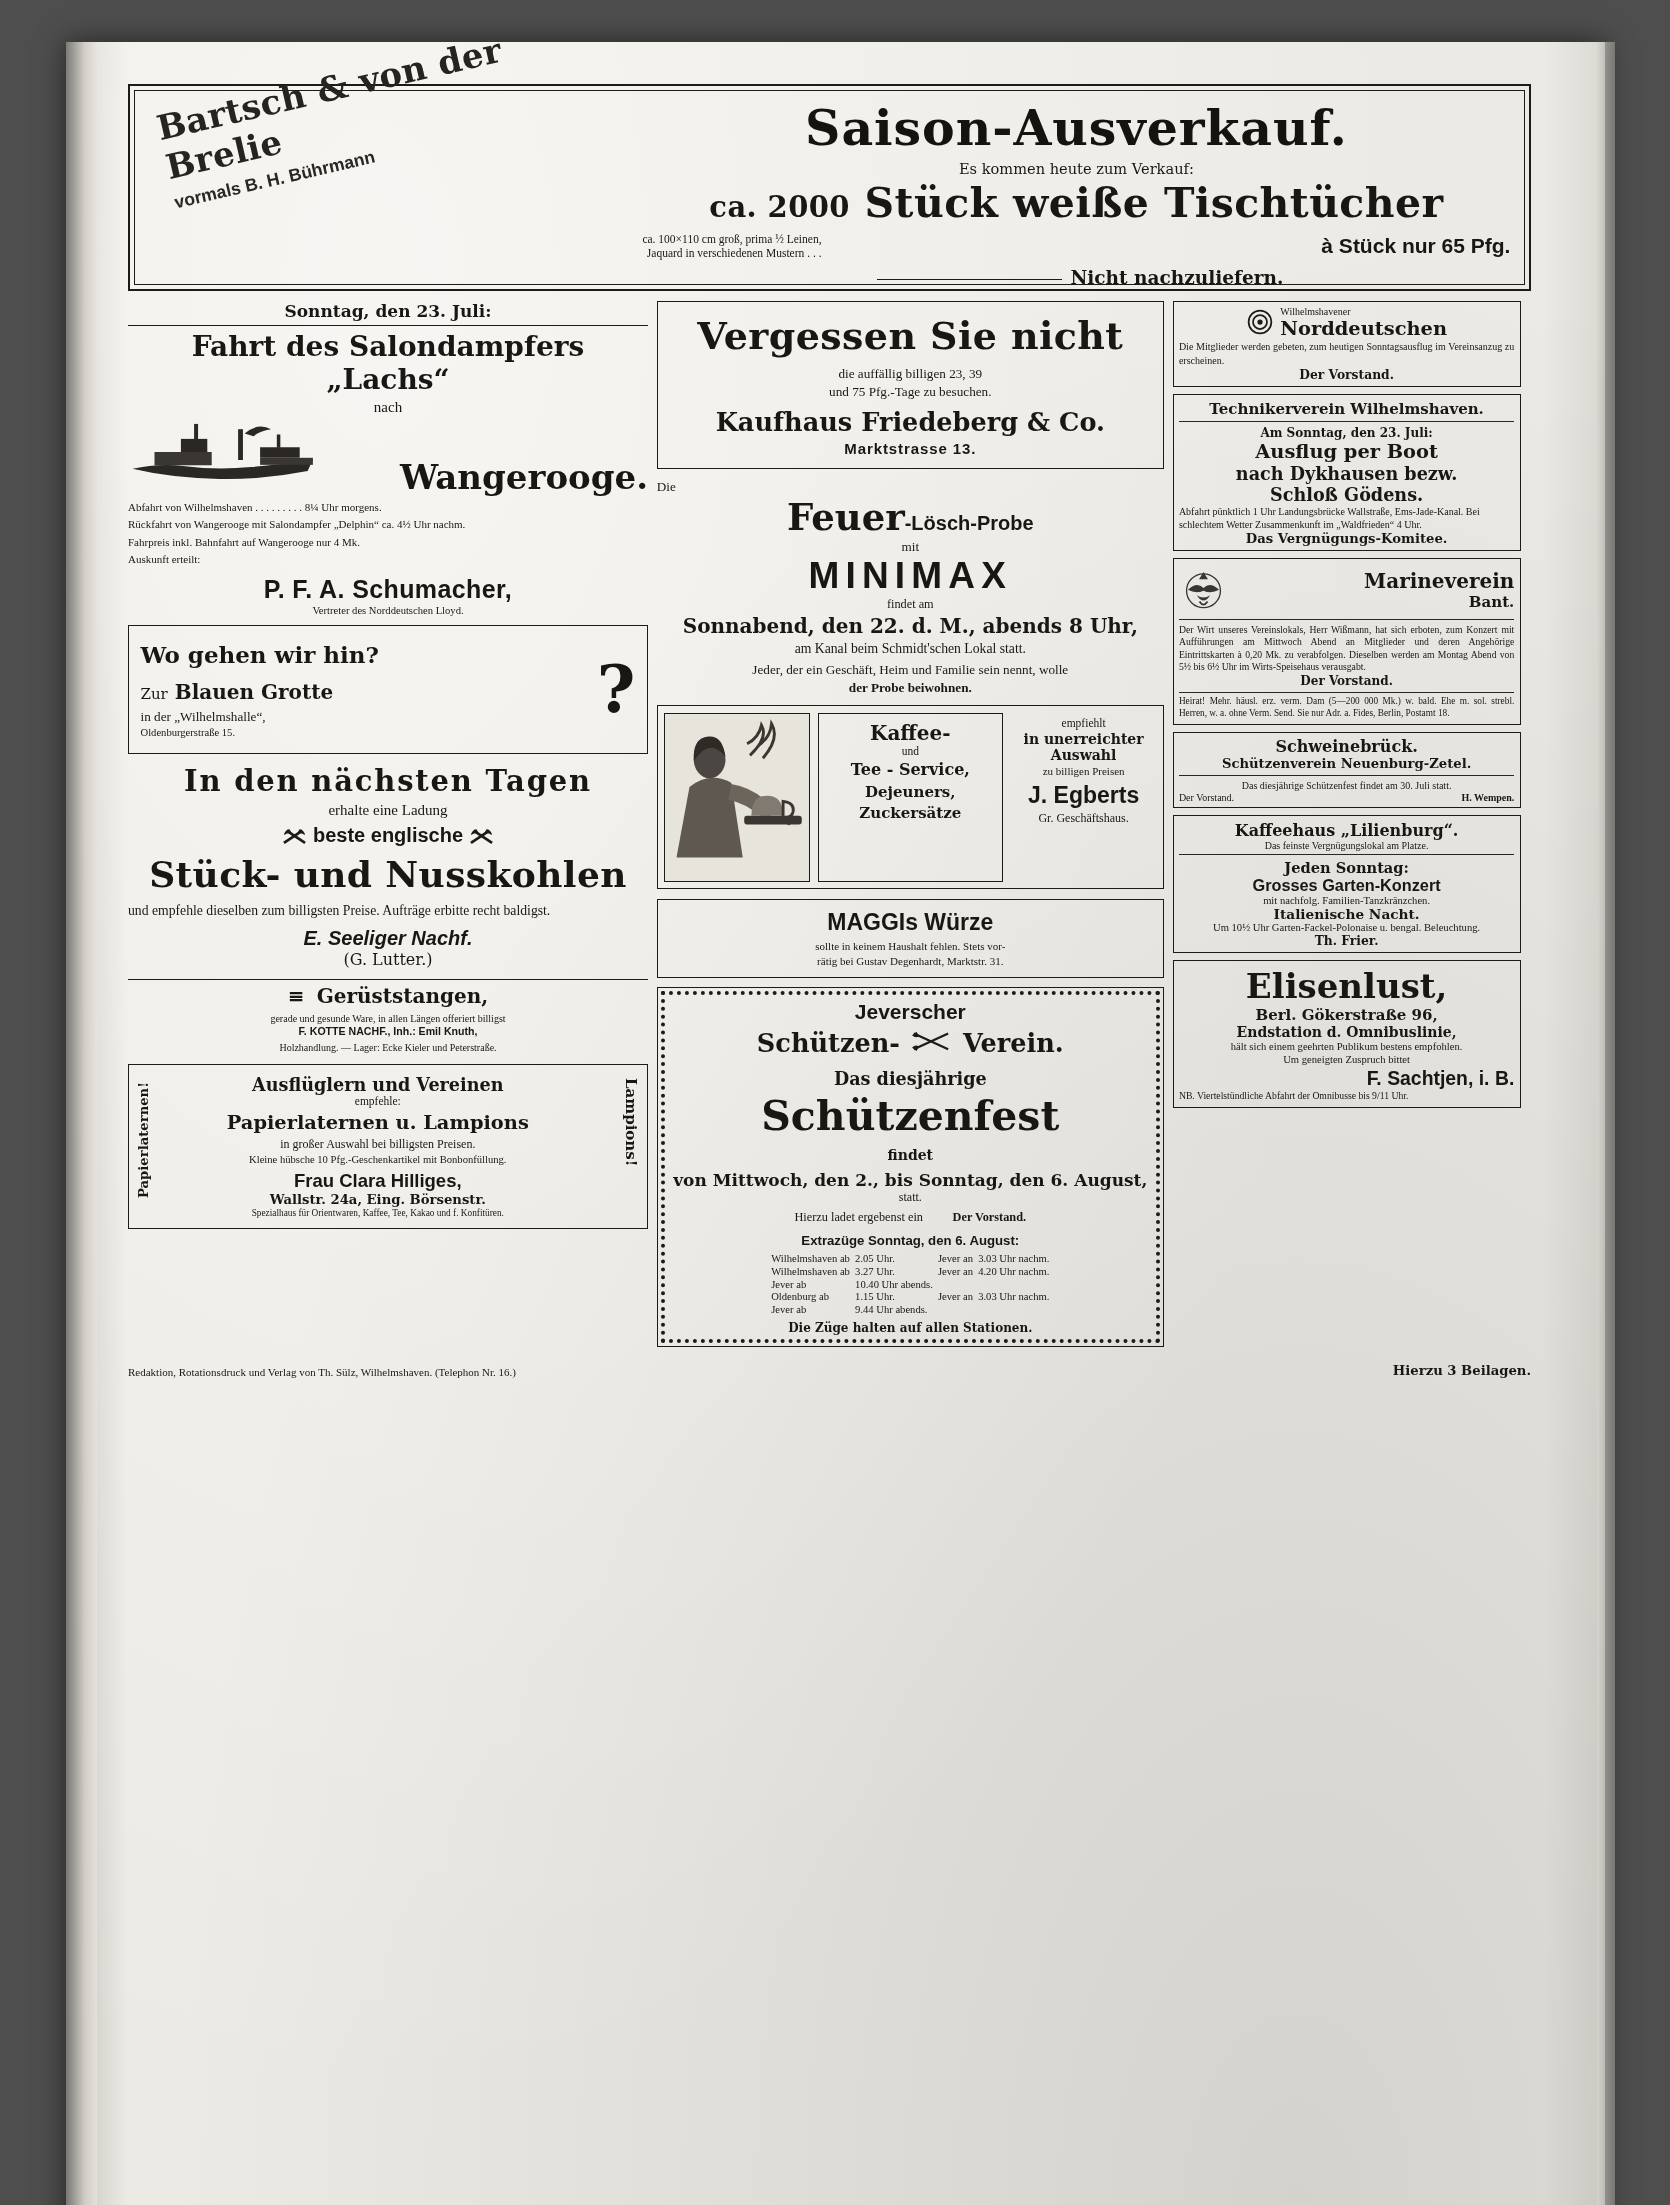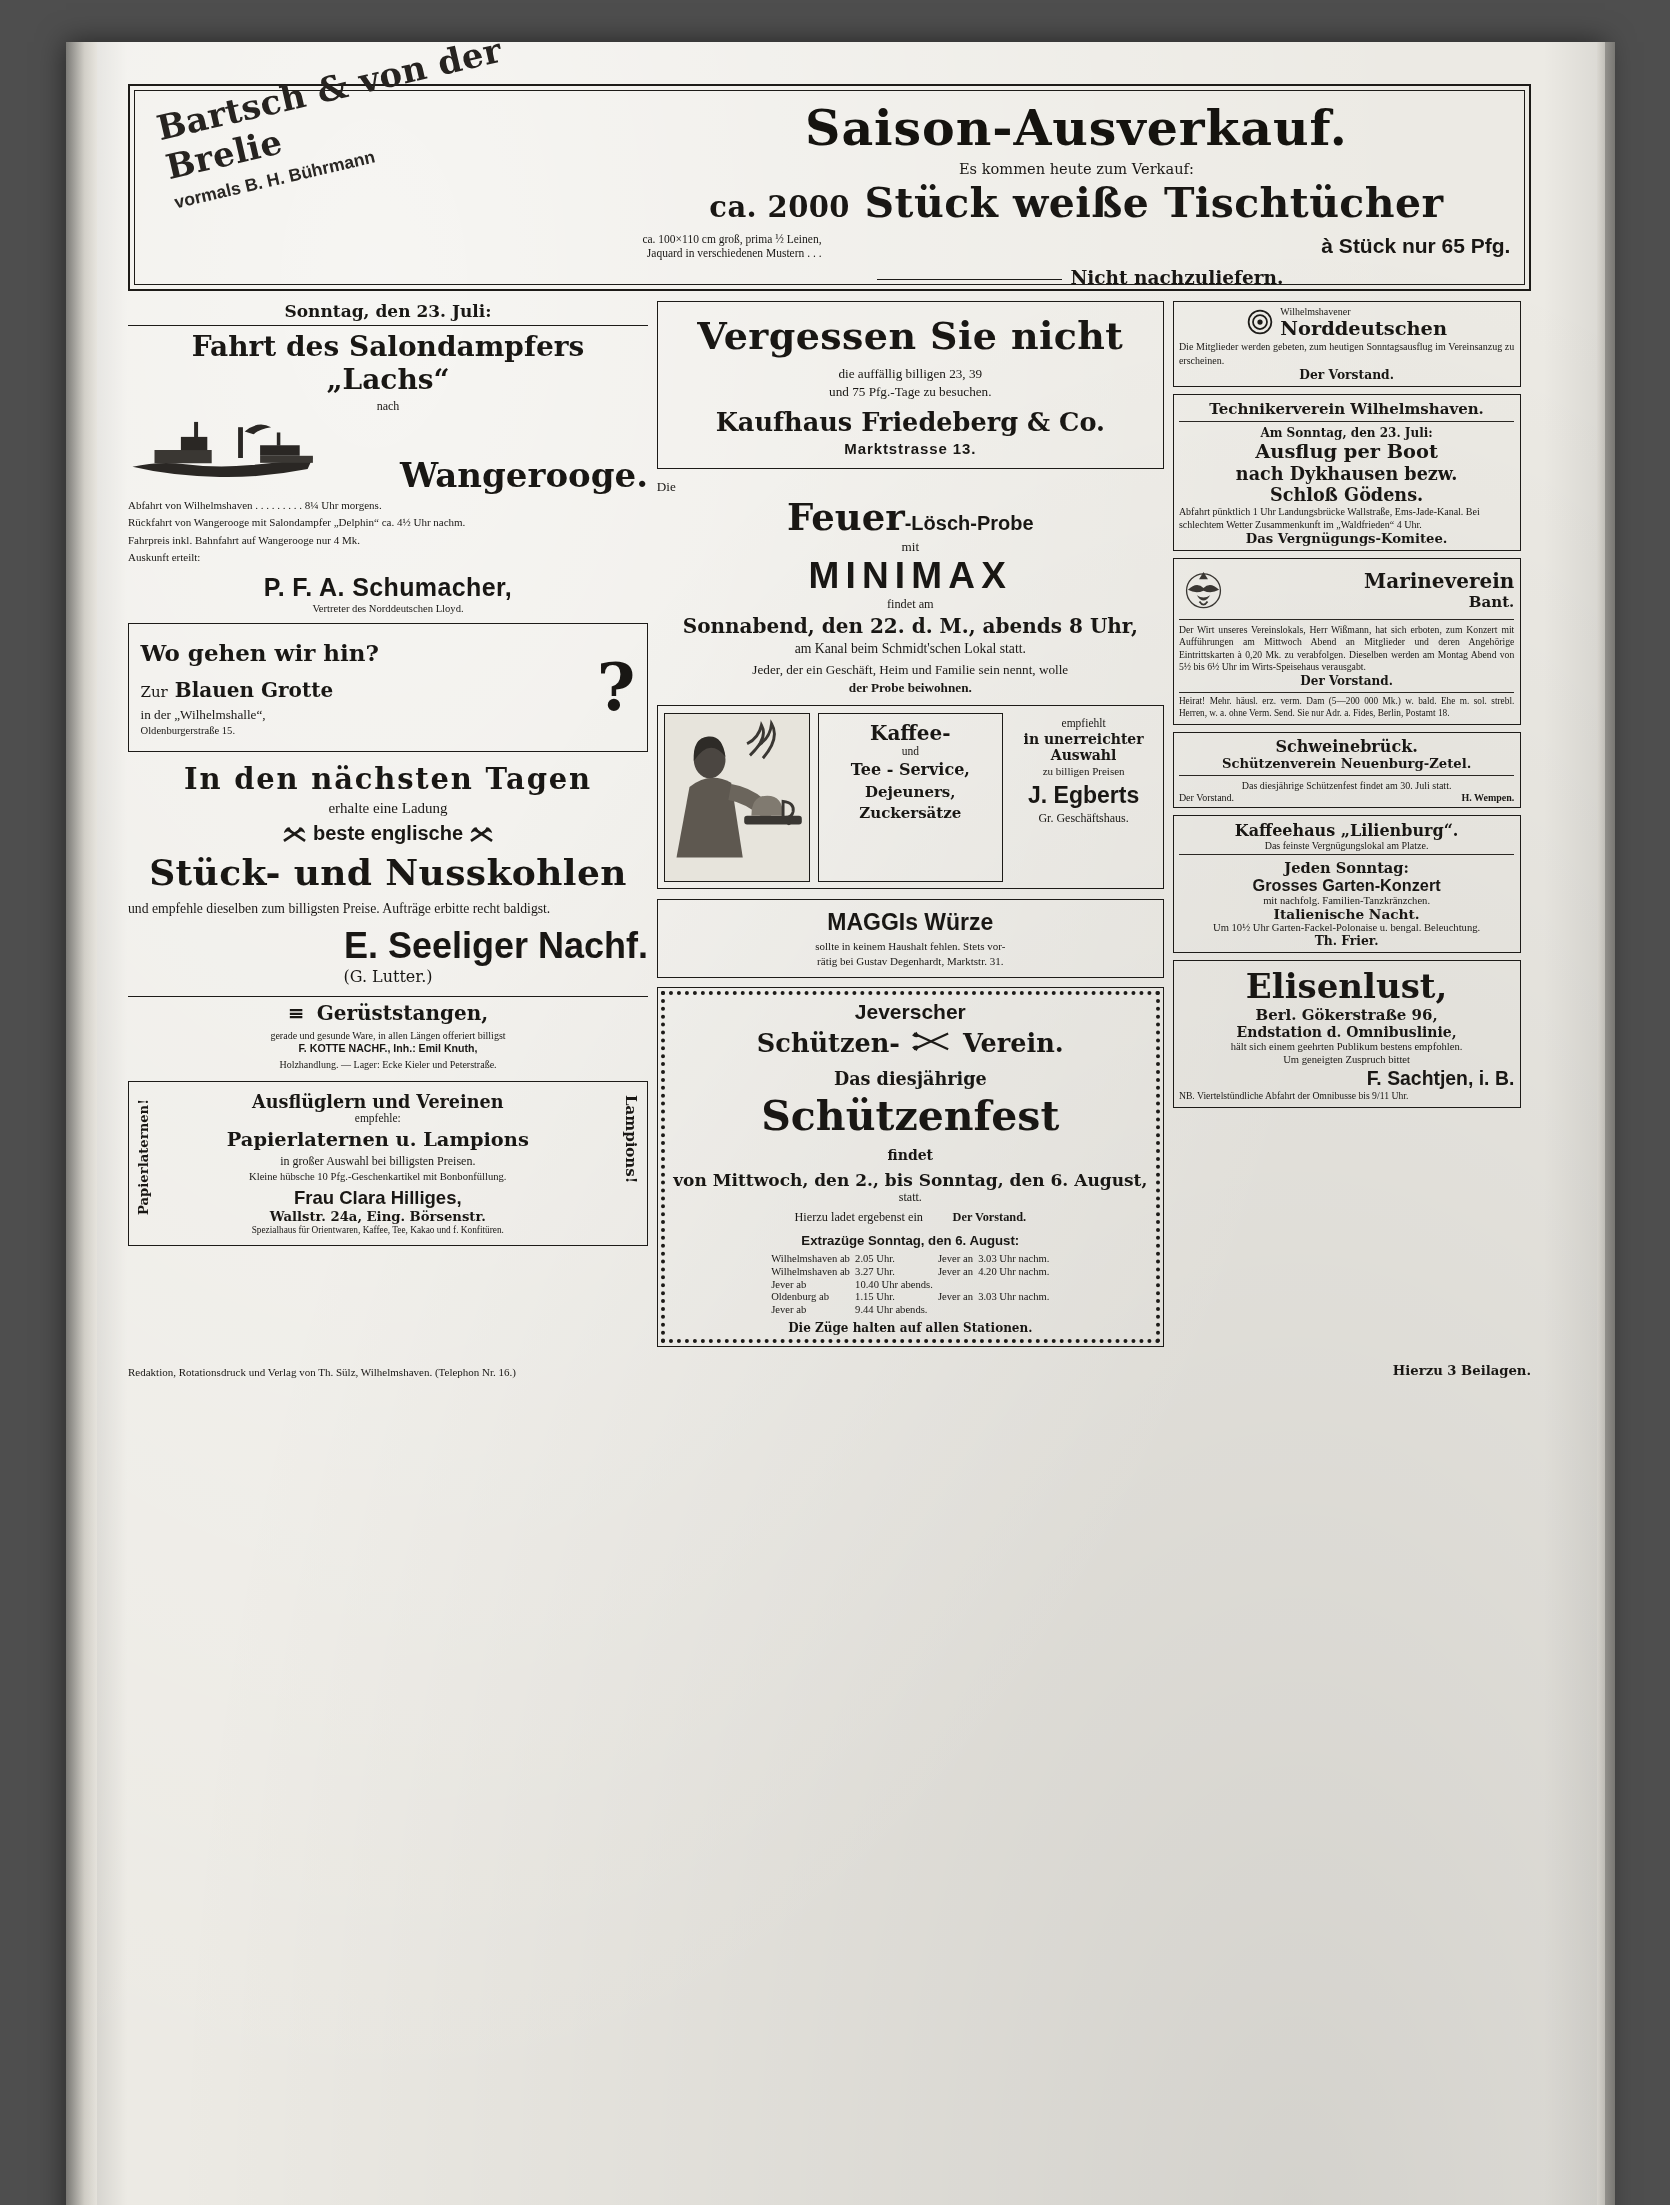--- a/index.html
+++ b/index.html
@@ -83,40 +83,40 @@
   
   .cols{display:flex;gap:8.8px;align-items:flex-start;}
   .col-a{width:520px;}
   .col-b{width:507px;}
   .col-c{width:348px;}
   .blk{margin-bottom:9.7px;}
 
   
   .lachs .hdr{font-family:"DejaVu Serif",serif;font-weight:bold;font-size:17px;text-align:center;}
   .lachs .h2{font-family:"DejaVu Serif",serif;font-weight:bold;font-size:28px;text-align:center;margin-top:3.5px;letter-spacing:0;}
-  .lachs .nach{text-align:center;font-size:12px;margin-top:2.6px;}
+  .lachs .nach{text-align:center;font-size:15px;margin-top:2.6px;}
   .lachs .wang{font-family:"DejaVu Serif",serif;font-weight:bold;font-size:34px;text-align:right;margin-top:-25px;}
   .boatwrap{height:66px;position:relative;}
   .lachs p{font-size:11px;line-height:1.35;margin:2.6px 0;}
   .lachs .schum{font-family:"Liberation Sans",sans-serif;font-weight:bold;font-size:25px;text-align:center;margin-top:8px;letter-spacing:0.4px;}
   .lachs .vertr{text-align:center;font-size:10.6px;margin-top:0.9px;}
 
   .wohin{padding:15px 11.5px;}
   .wohin .q1{font-family:"DejaVu Serif",serif;font-weight:bold;font-size:23px;}
   .wohin .q2{font-family:"DejaVu Serif",serif;font-weight:bold;font-size:20px;margin-top:11.5px;}
   .wohin .q3{font-size:13.2px;margin-top:5.3px;}
   .wohin .q4{font-size:10.6px;margin-top:1.8px;}
   .qmark{font-family:"DejaVu Serif",serif;font-weight:bold;font-size:66px;line-height:.8;}
 
   .kohlen .k1{font-family:"DejaVu Serif",serif;font-weight:bold;font-size:29px;text-align:center;letter-spacing:1.8px;}
   .kohlen .k2{font-size:15px;text-align:center;margin-top:4.4px;}
   .kohlen .k3{font-family:"Liberation Sans",sans-serif;font-weight:bold;font-size:20px;text-align:center;margin-top:5.3px;}
   .kohlen .k4{font-family:"DejaVu Serif",serif;font-weight:bold;font-size:36px;text-align:center;margin-top:5.3px;letter-spacing:0.4px;}
   .kohlen .k5{font-size:13.7px;line-height:1.4;margin-top:6.2px;}
-  .kohlen .k6{font-family:"Liberation Sans",sans-serif;font-weight:bold;font-size:36px;text-align:right;margin-top:7px;}
+  .kohlen .k6{font-family:"Liberation Sans",sans-serif;font-weight:bold;font-size:20px;text-align:center;margin-top:7px;font-style:italic;}
   .kohlen .k7{font-family:"DejaVu Serif",serif;font-size:16px;text-align:center;}
 
   .geruest .g1{font-family:"DejaVu Serif",serif;font-weight:bold;font-size:20px;text-align:center;}
   .geruest .g2{font-size:10px;text-align:center;line-height:1.35;margin-top:3.5px;}
   .geruest .g3{font-family:"Liberation Sans",sans-serif;font-weight:bold;font-size:10.6px;text-align:center;}
 
   .lampion{position:relative;padding:9.7px 31px 9.7px 10.6px;}
   .lampion .side{
     position:absolute;right:7px;top:13.2px;writing-mode:vertical-rl;
     font-family:"DejaVu Serif",serif;font-weight:bold;font-size:15px;

